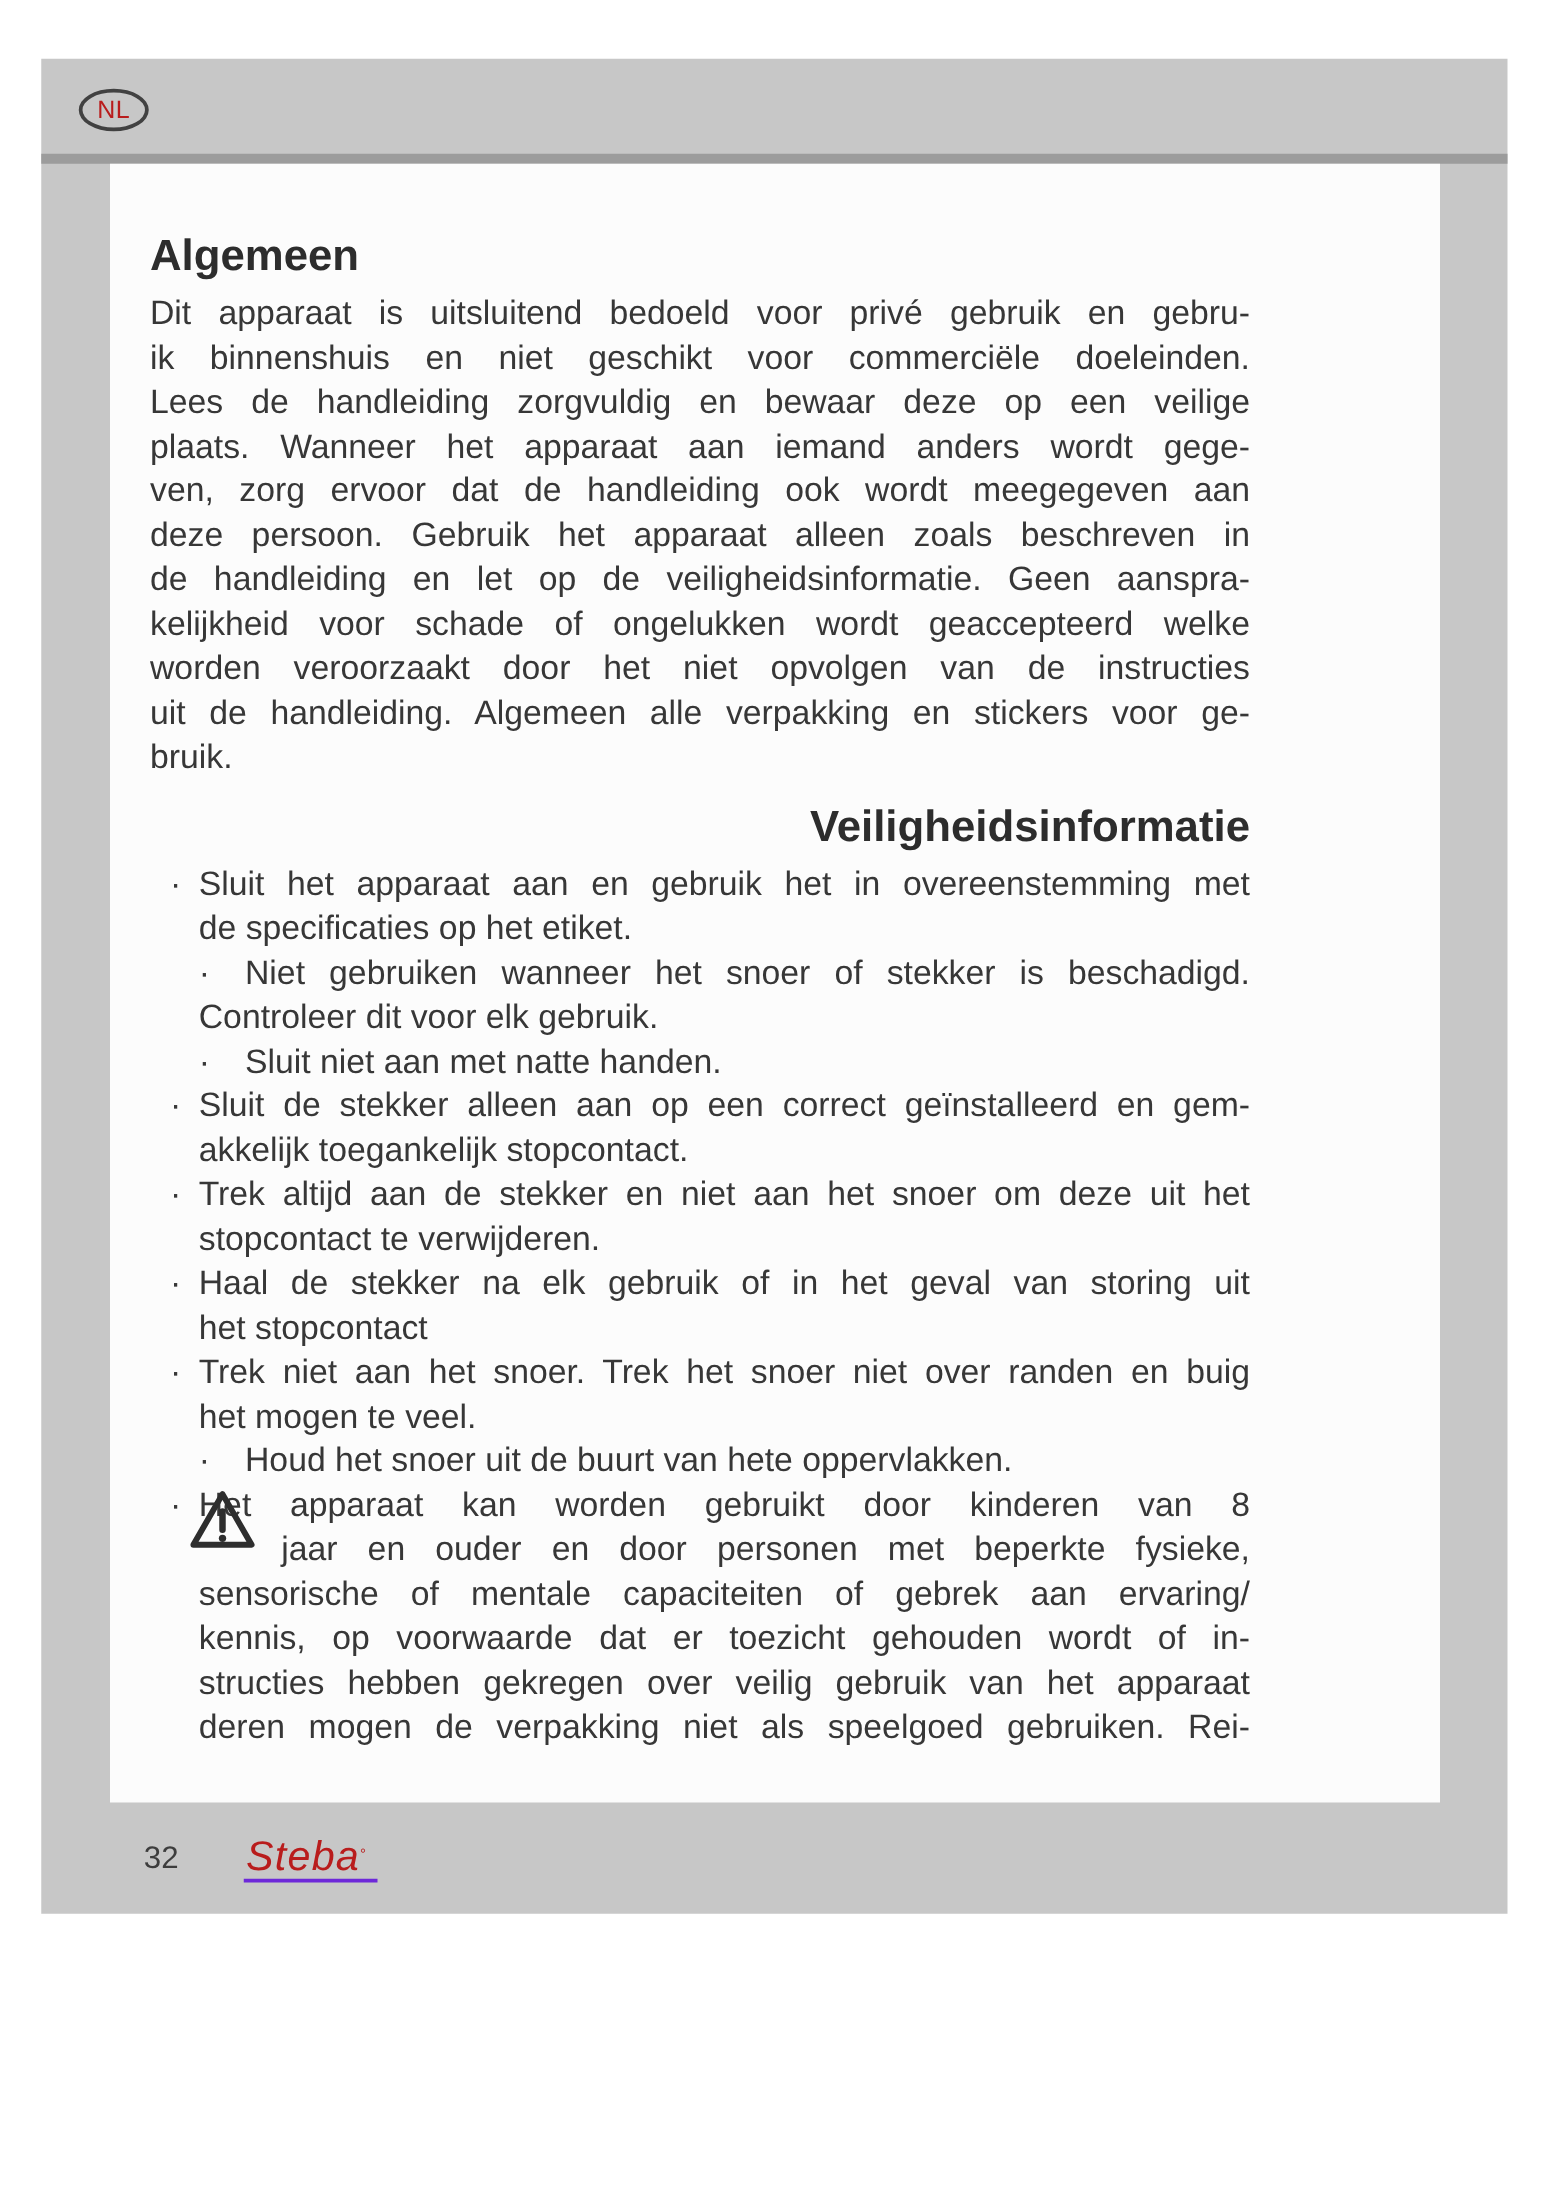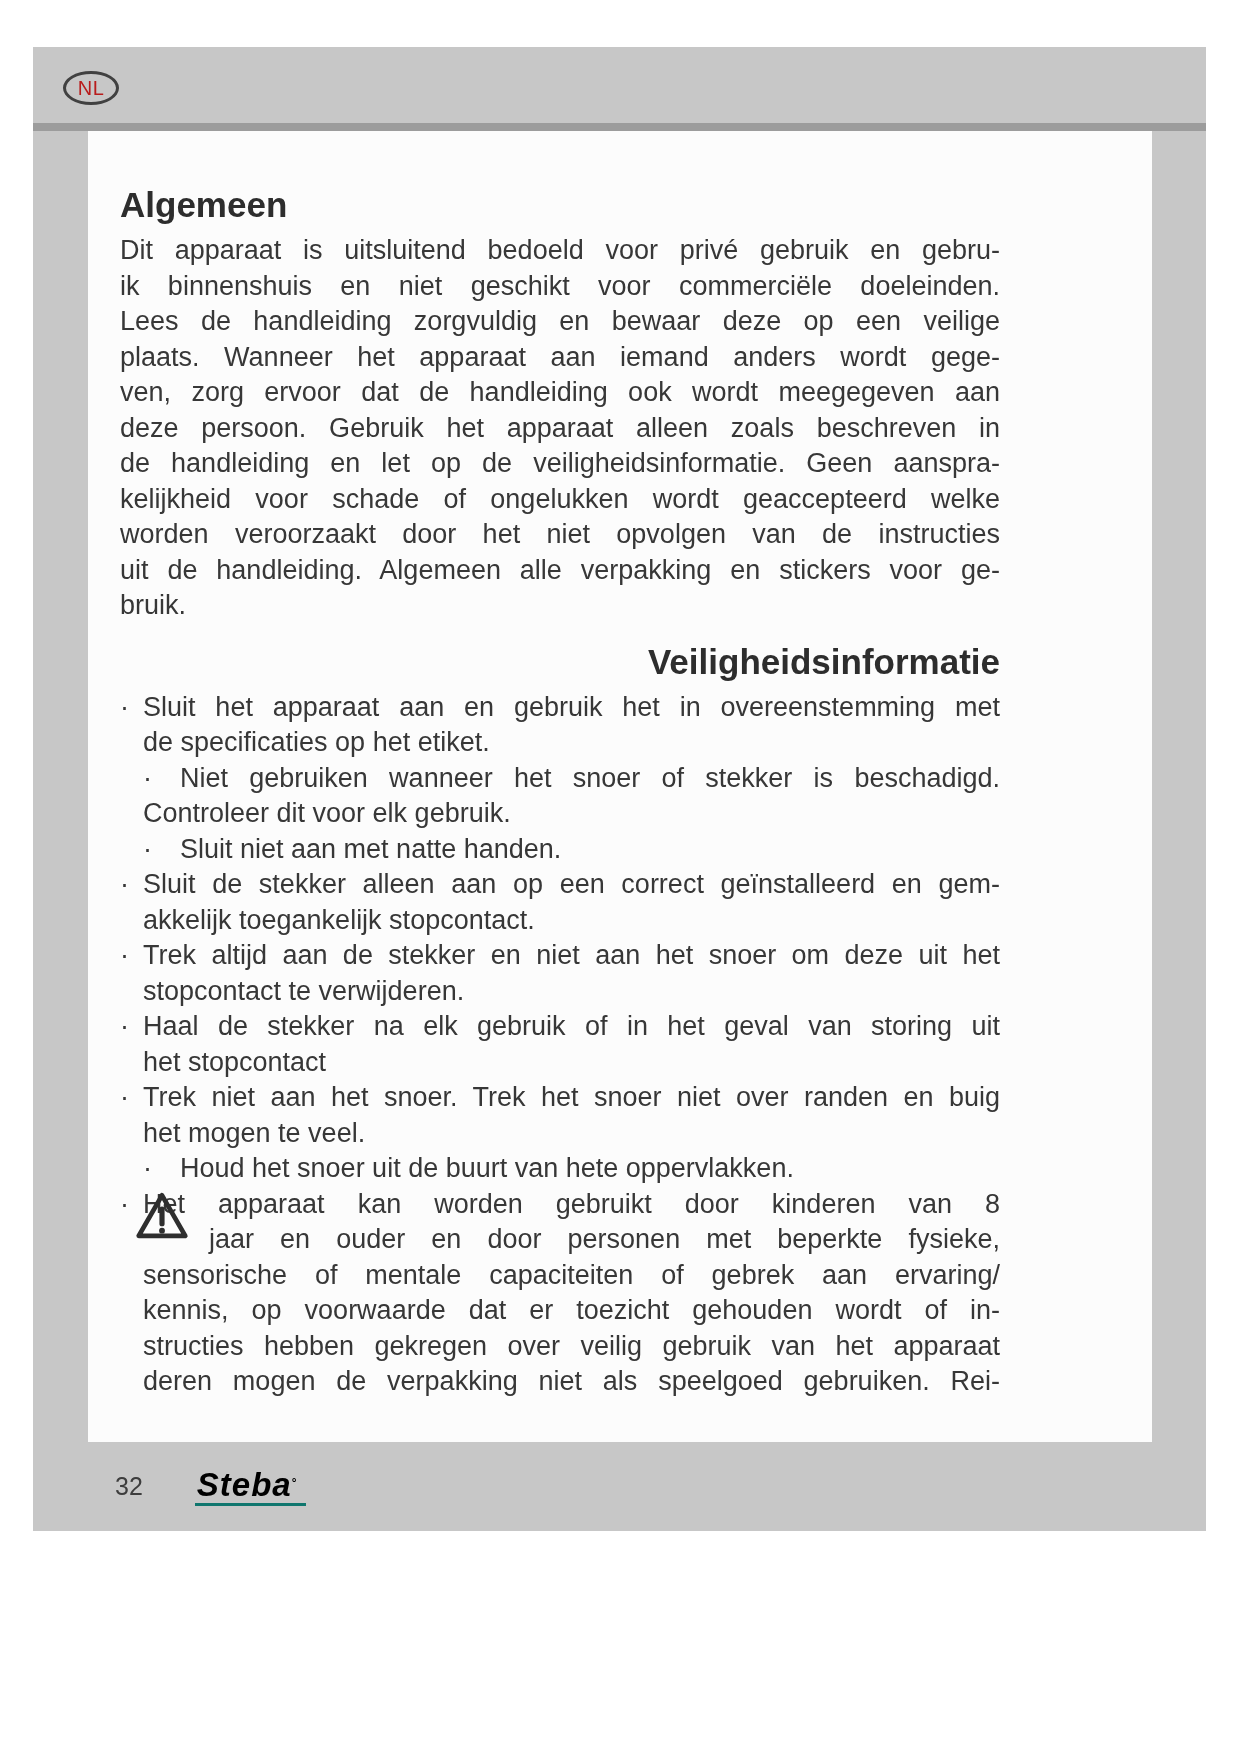--- a/index.html
+++ b/index.html
@@ -61,21 +61,21 @@
     color: #2d2d2d;
     margin: 0 0 6px 0;
     text-align: left;
   }
   .section ~ .section .heading { margin-top: 16px; text-align: right; }
   .line {
     text-align: justify;
     text-align-last: justify;
   }
   .line.endline { text-align-last: left; }
-  .item { padding-left: 23px; }
+  .item { padding-left: 23px; margin-left: 16px; }
   .lvl0 > .line > .bullet {
     display: inline-block; width: 23px; margin-left: -23px;
   }
   .lvl1 > .line > .bullet {
     display: inline-block; width: 37px;
   }
   .has-icon { position: relative; }
   .has-icon .tri {
     position: absolute; left: 14px; top: 4px;
     width: 56px; height: 50px;
@@ -85,25 +85,25 @@
   .line.ic1 { padding-left: 66px; }
   .footer {
     position: absolute;
     left: 0; right: 0; bottom: 0; height: 89px;
     display: flex; align-items: center;
     padding-left: 82px; gap: 52px;
   }
   .pagenum { font-size: 25px; color: #3d3d3d; }
   .logo {
     font-style: italic;
-    font-weight: bold;
+    font-weight: normal;
     font-size: 33px;
-    color: #000000;
+    color: #b91c1c;
     letter-spacing: 1px;
-    border-bottom: 3px solid #0f766e;
+    border-bottom: 3px solid #6d28d9;
     padding: 0 8px 1px 2px;
     line-height: 34px;
     position: relative;
   }
   .logo-mark {
     font-size: 12px;
     vertical-align: top;
     position: relative; top: -2px;
     font-style: normal;
   }

